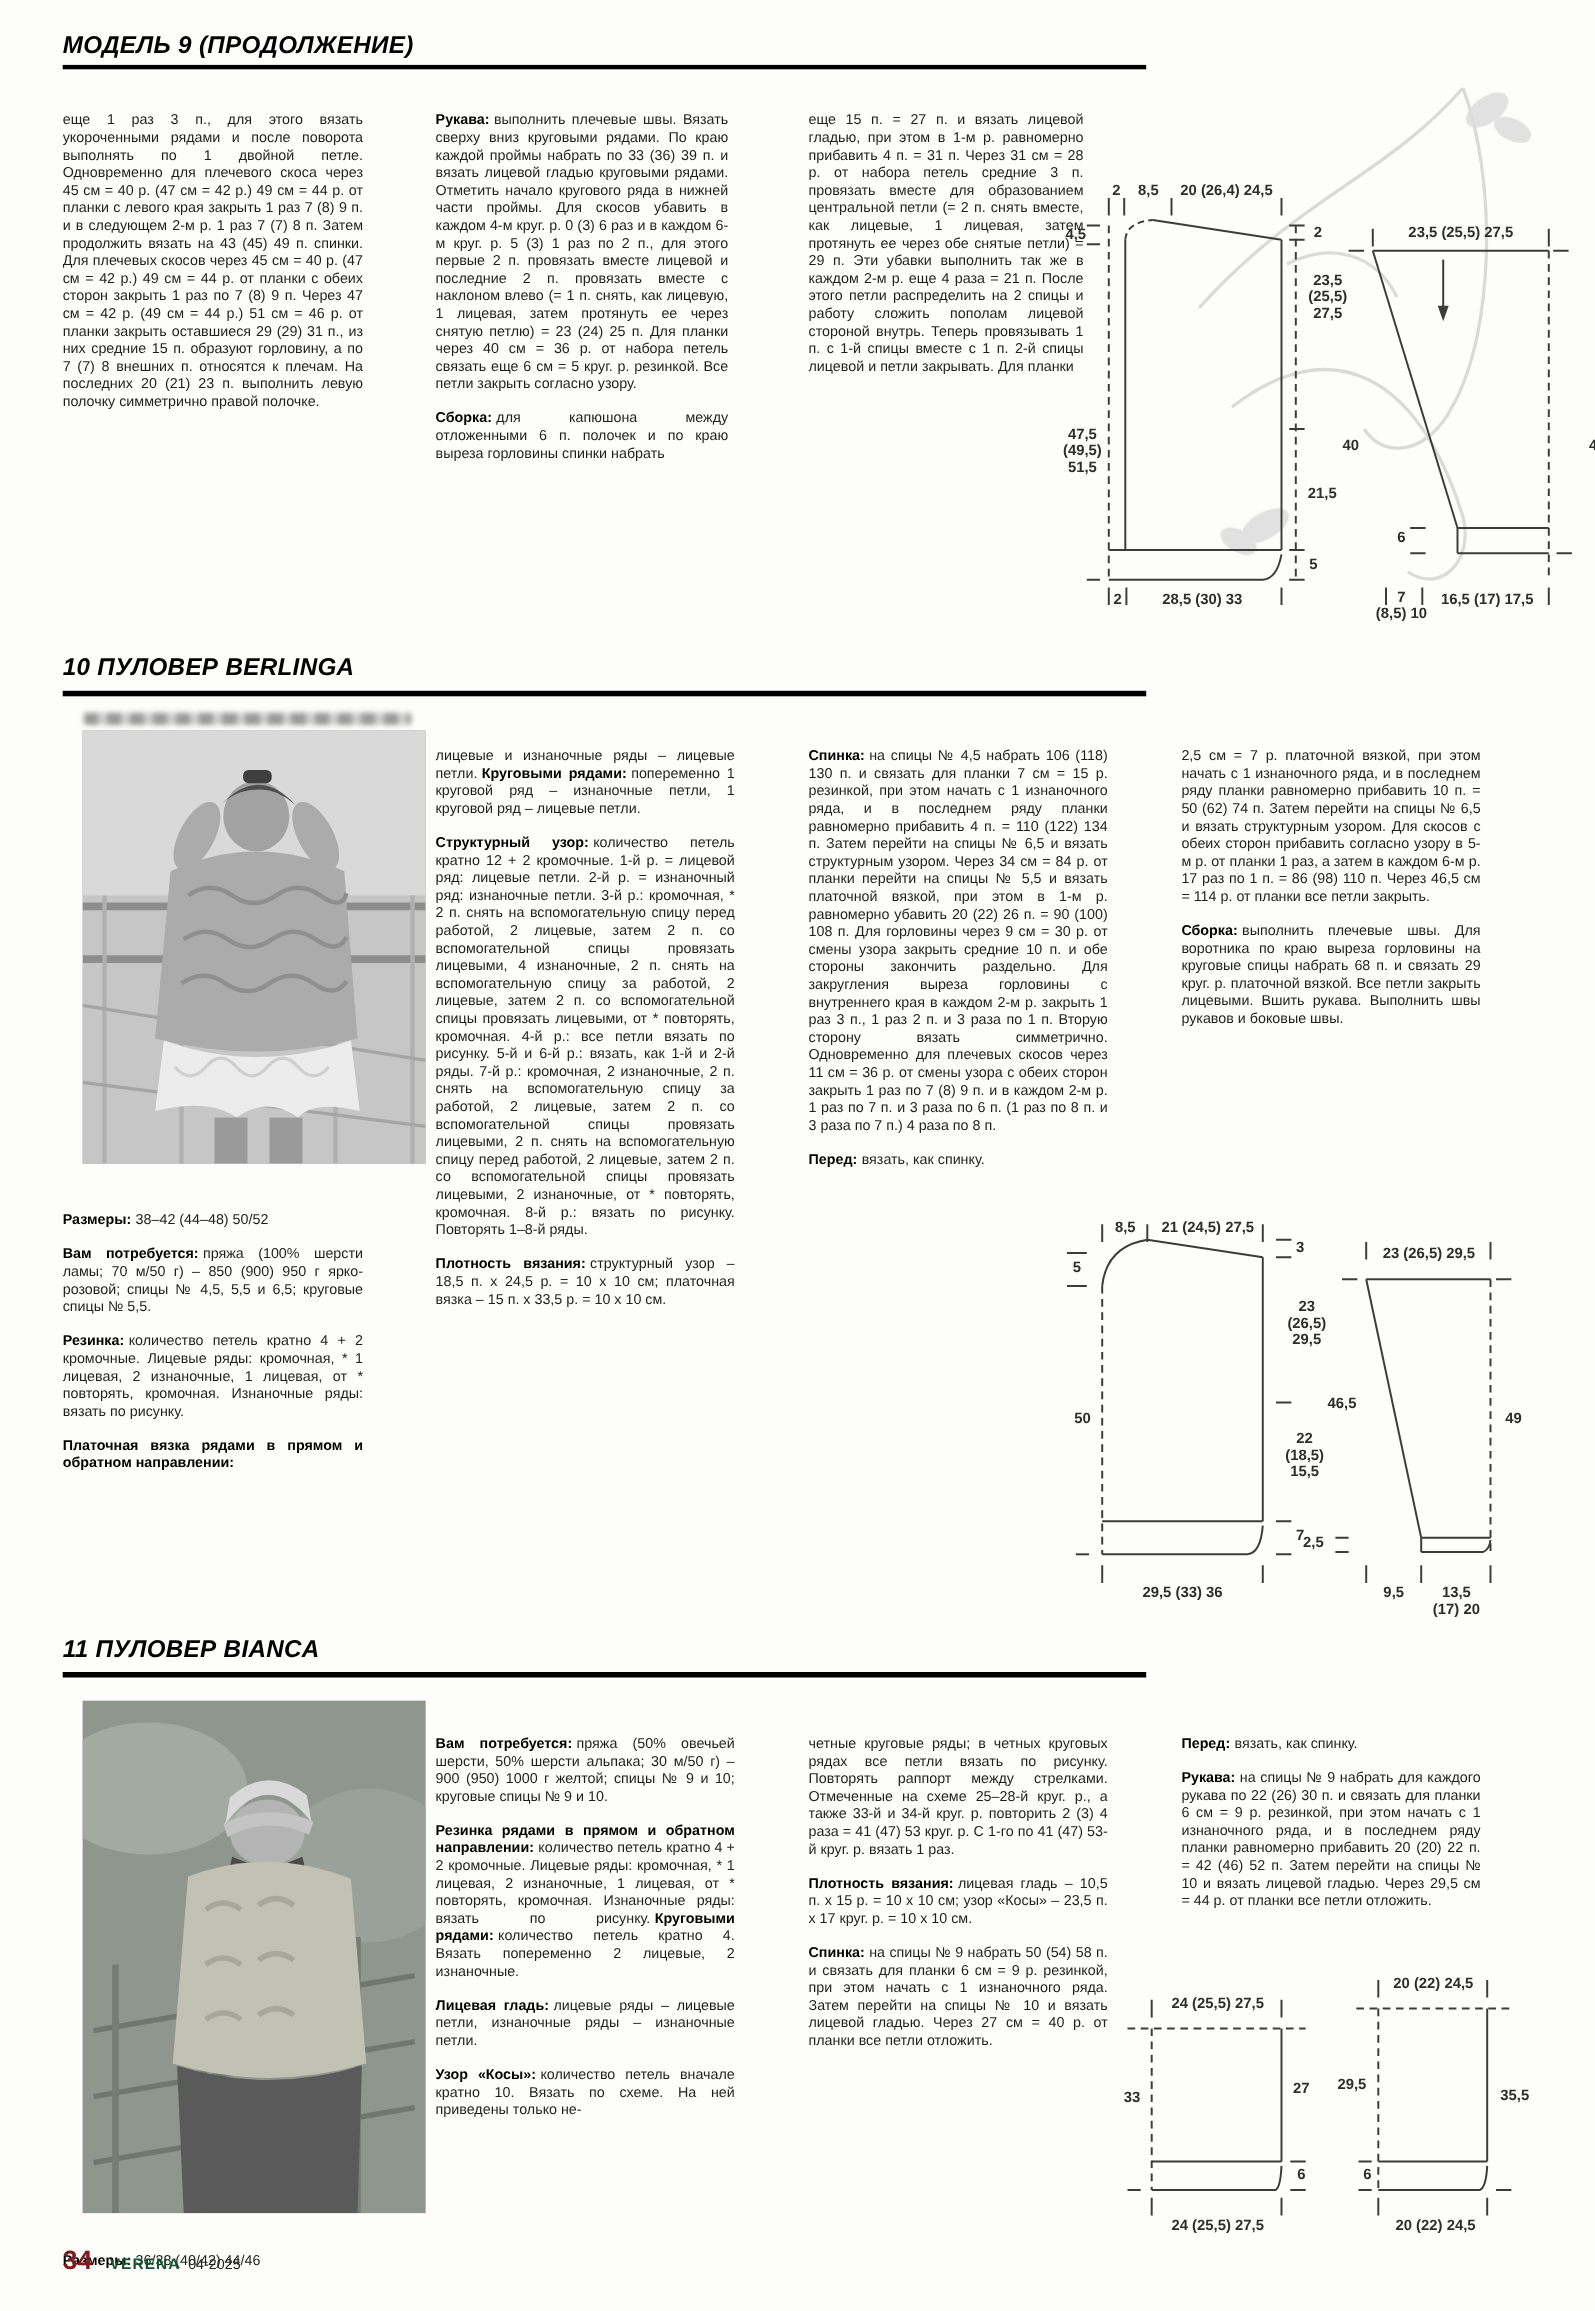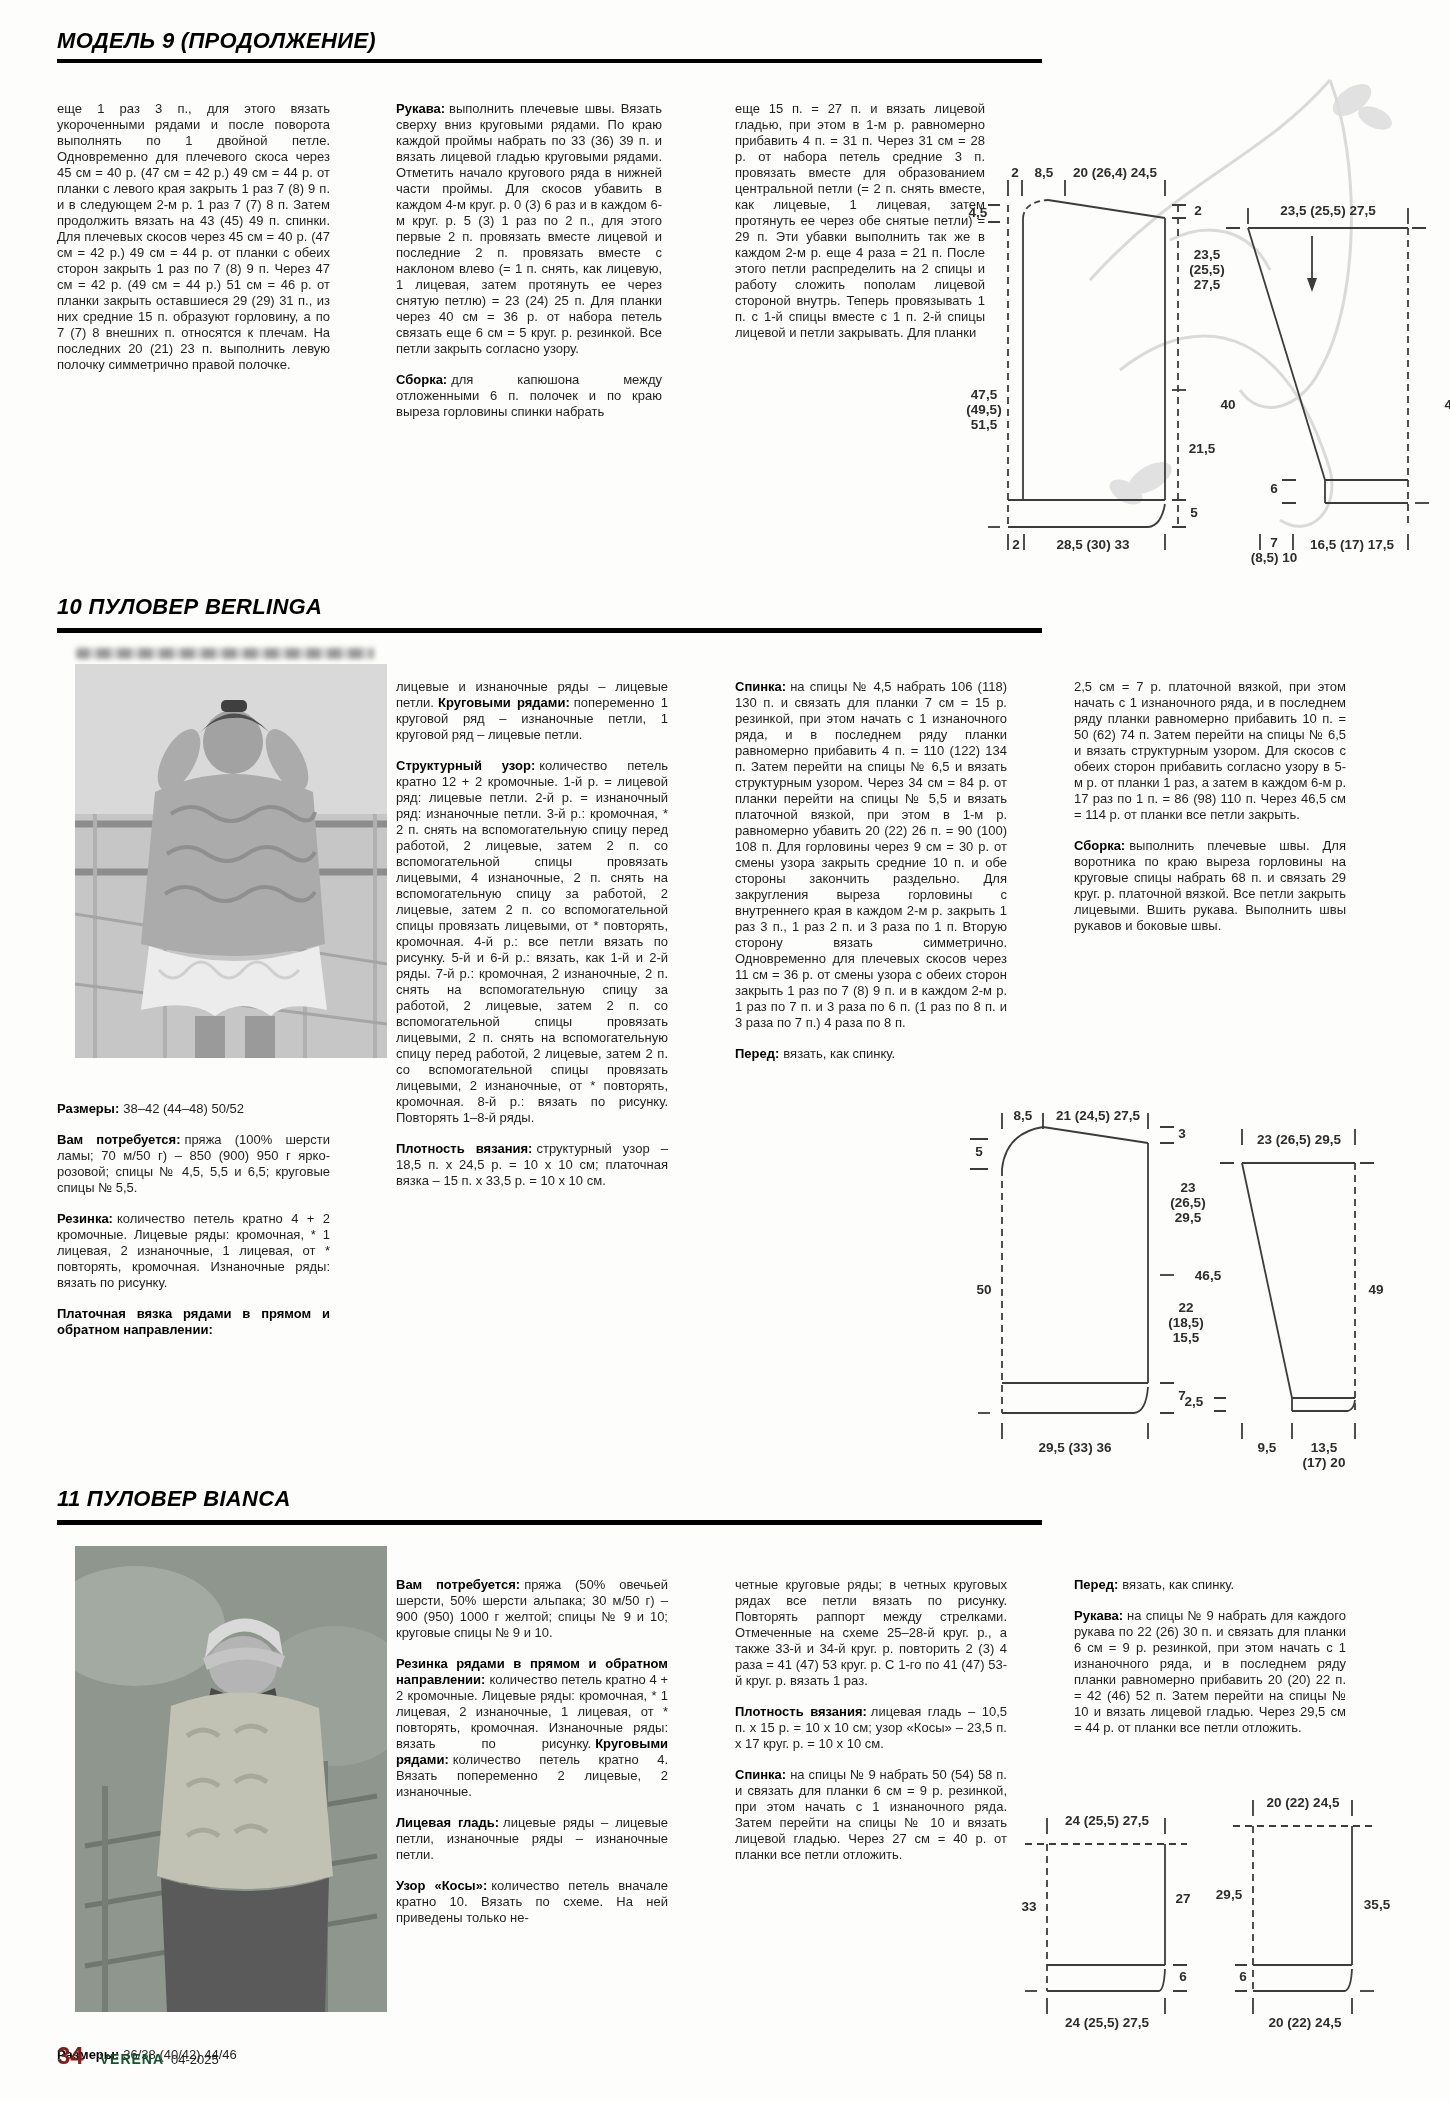--- a/index.html
+++ b/index.html
@@ -209,21 +209,21 @@
     <span class="dlabel" style="left:232px;top:42px">3</span>
     <span class="dlabel stack" style="left:238px;top:96px">23
 (26,5)
 29,5</span>
     <span class="dlabel stack" style="left:236px;top:216px">22
 (18,5)
 15,5</span>
     <span class="dlabel" style="left:232px;top:304px">7</span>
     <span class="dlabel" style="left:125px;top:356px">29,5 (33) 36</span>
     <span class="dlabel" style="left:349px;top:48px">23 (26,5) 29,5</span>
-    <span class="dlabel" style="left:258px;top:184px">46,5</span>
+    <span class="dlabel" style="left:270px;top:184px">46,5</span>
     <span class="dlabel" style="left:426px;top:198px">49</span>
     <span class="dlabel" style="left:244px;top:310px">2,5</span>
     <span class="dlabel" style="left:317px;top:356px">9,5</span>
     <span class="dlabel stack" style="left:374px;top:356px">13,5
 (17) 20</span>
   </div>
 
   <h1 class="h-main" style="left:57px;top:1486px">11 ПУЛОВЕР BIANCA</h1>
   <div class="rule" style="left:57px;top:1520px;width:985px;height:5px"></div>
 

